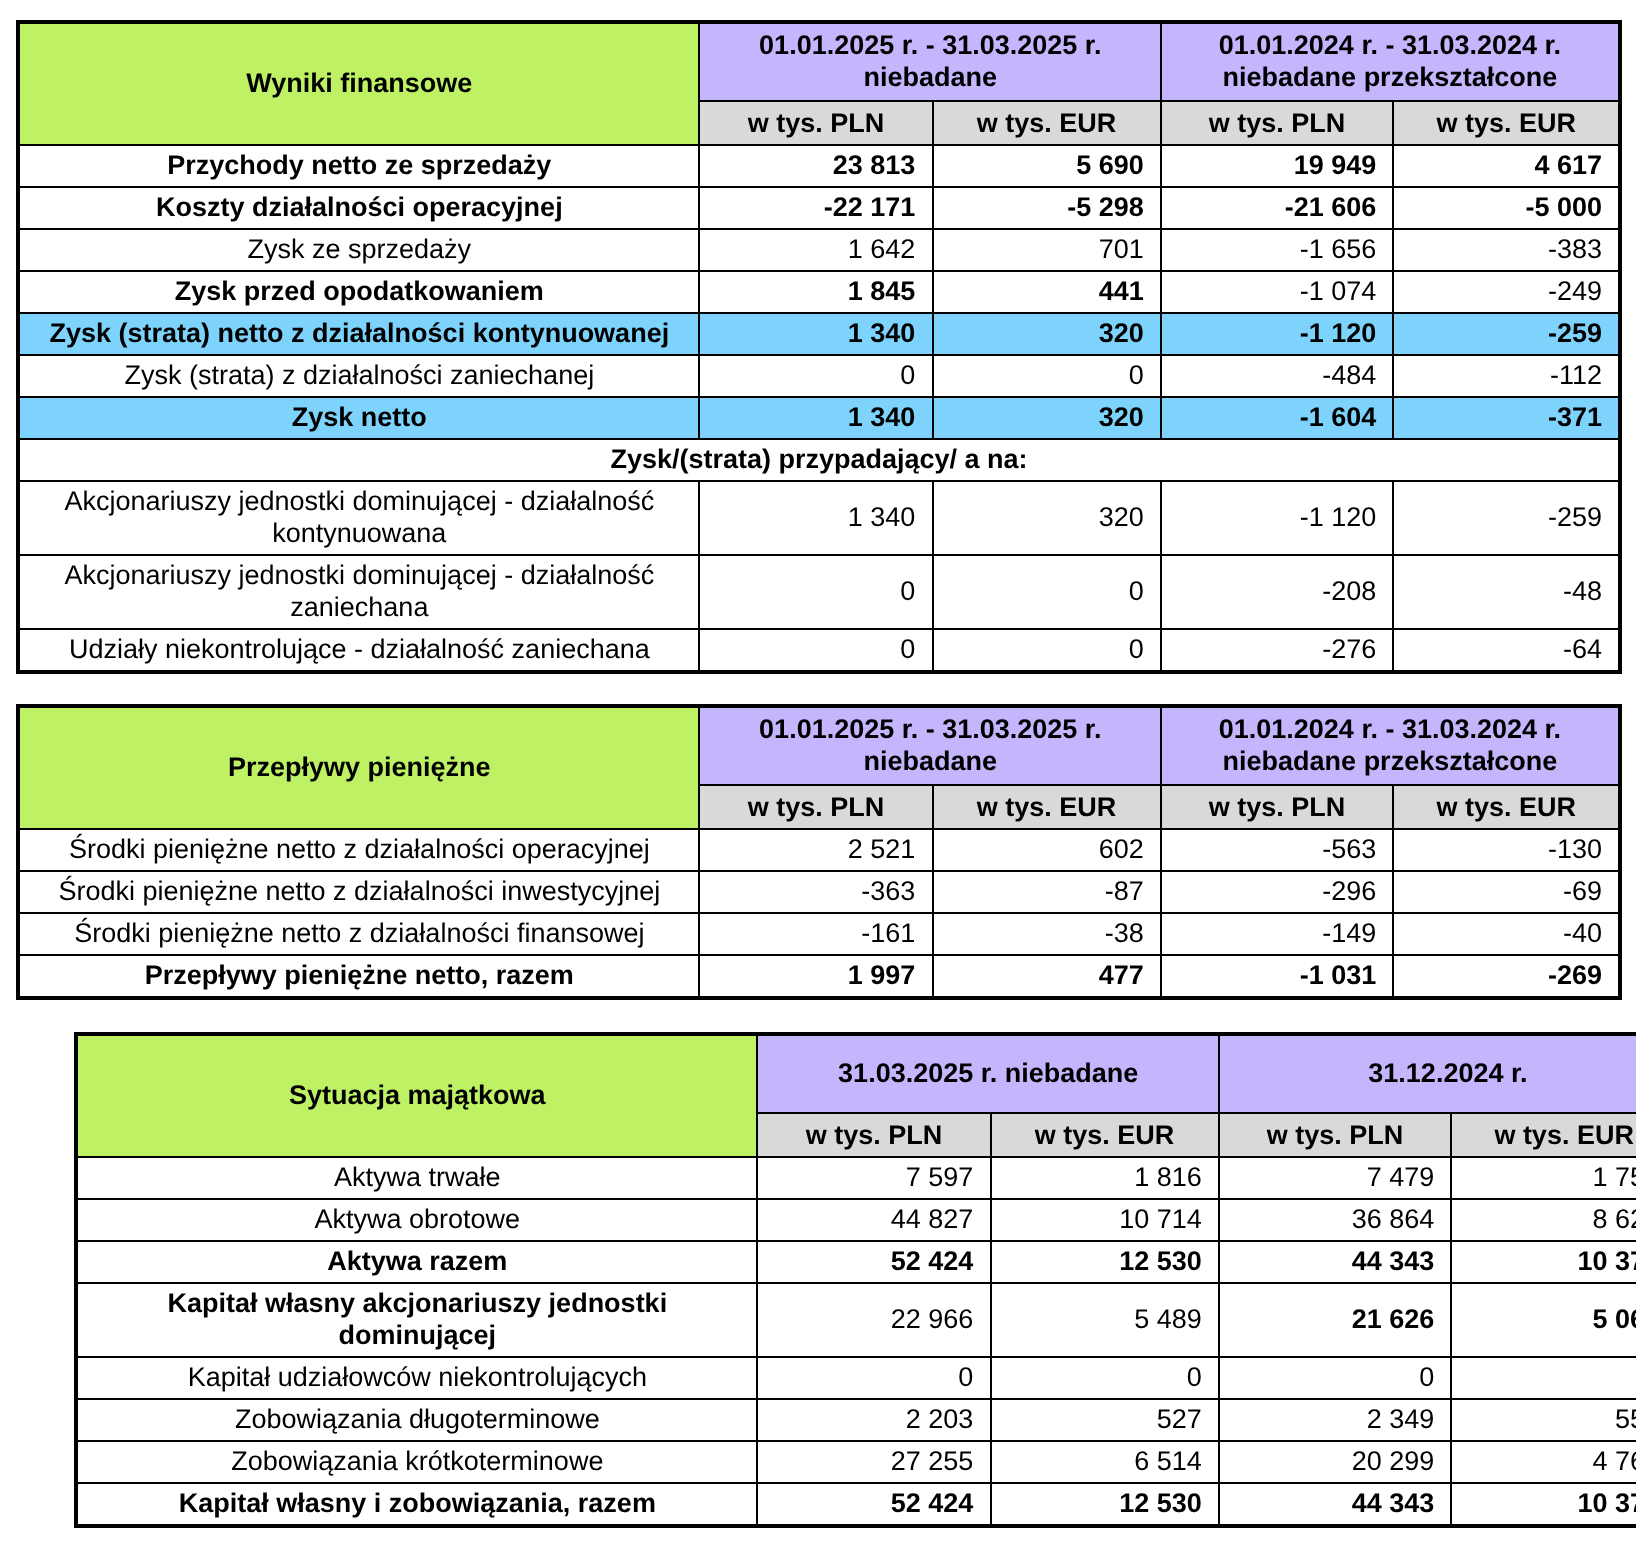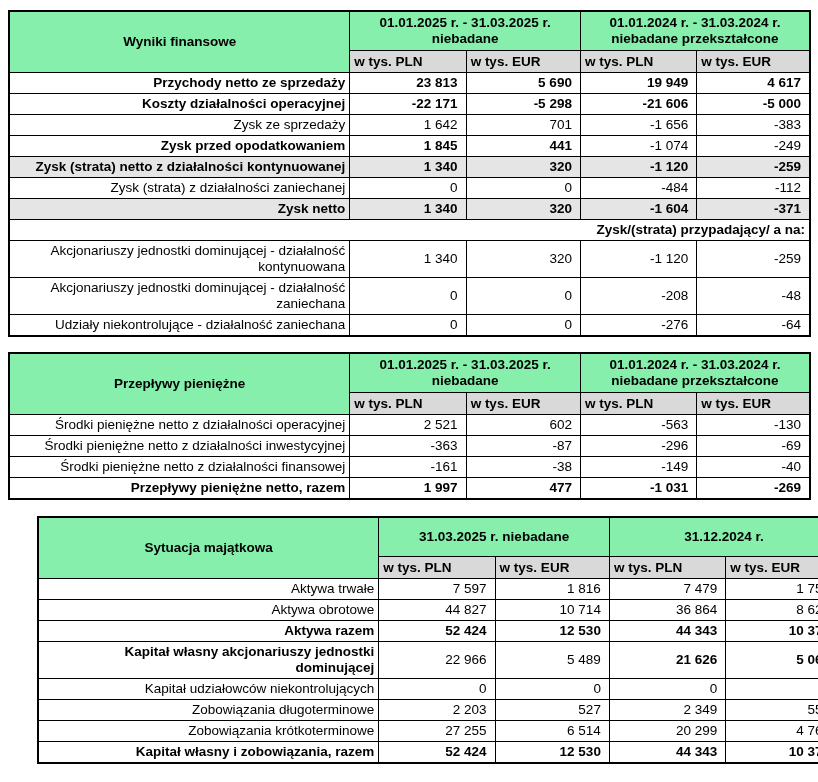--- a/index.html
+++ b/index.html
@@ -29,50 +29,50 @@
   }
   table.fin-table.t1 { margin-top: 10px; }
   table.fin-table.t2 { margin-top: 15px; }
   table.fin-table.t3 { margin-top: 16px; margin-left: 37px; }
   table.fin-table th, table.fin-table td {
     border: 1px solid #000000;
     vertical-align: middle;
     overflow: hidden;
   }
   th.tbl-title {
-    background: #86efac;
+    background: #bef264;
     font-weight: bold;
     text-align: center;
     padding: 2px 4px;
     font-size: 13.5px;
   }
   th.col-group {
-    background: #86efac;
+    background: #c4b5fd;
     font-weight: bold;
     text-align: center;
     padding: 2px 4px;
     white-space: pre-line;
     height: 34px;
   }
   th.unit-head {
     background: #d9d9d9;
     font-weight: bold;
-    text-align: left;
+    text-align: center;
     padding: 2px 4px;
     height: 17px;
   }
   td.row-label {
-    text-align: right;
+    text-align: center;
     padding: 2px 4px;
   }
   td.value-cell {
     text-align: right;
     padding: 2px 8px 2px 4px;
   }
-  tr.shaded td { background: #e5e5e5; }
+  tr.shaded td { background: #7dd3fc; }
   .b { font-weight: bold; }
 </style>
 </head>
 <body>
 
 <div class="page">
   <table class="fin-table t1">
       <colgroup>
         <col style="width: 340px;">
         <col style="width: 116px;">

